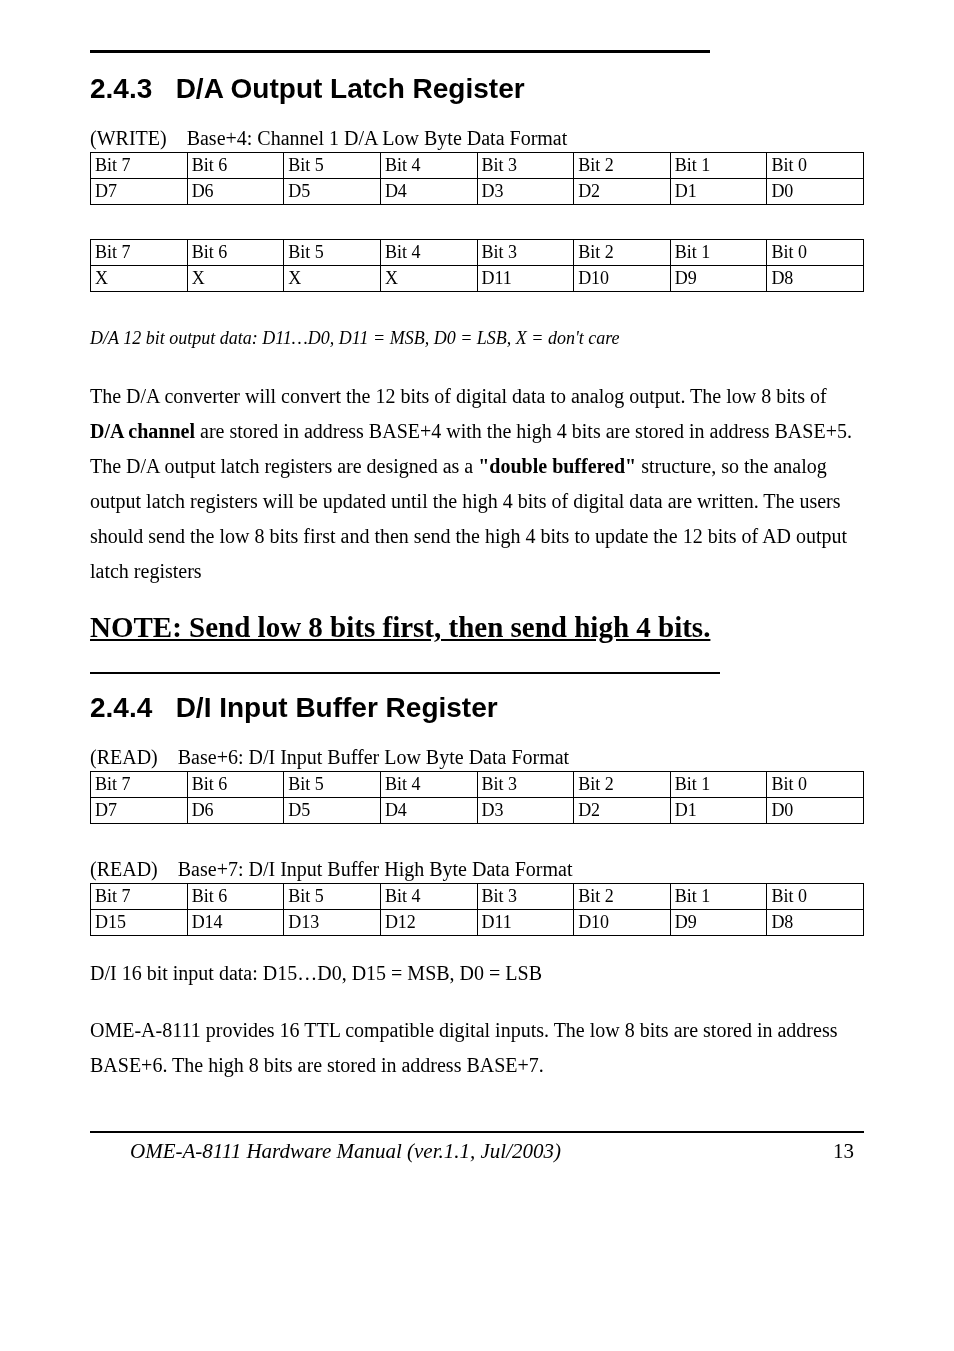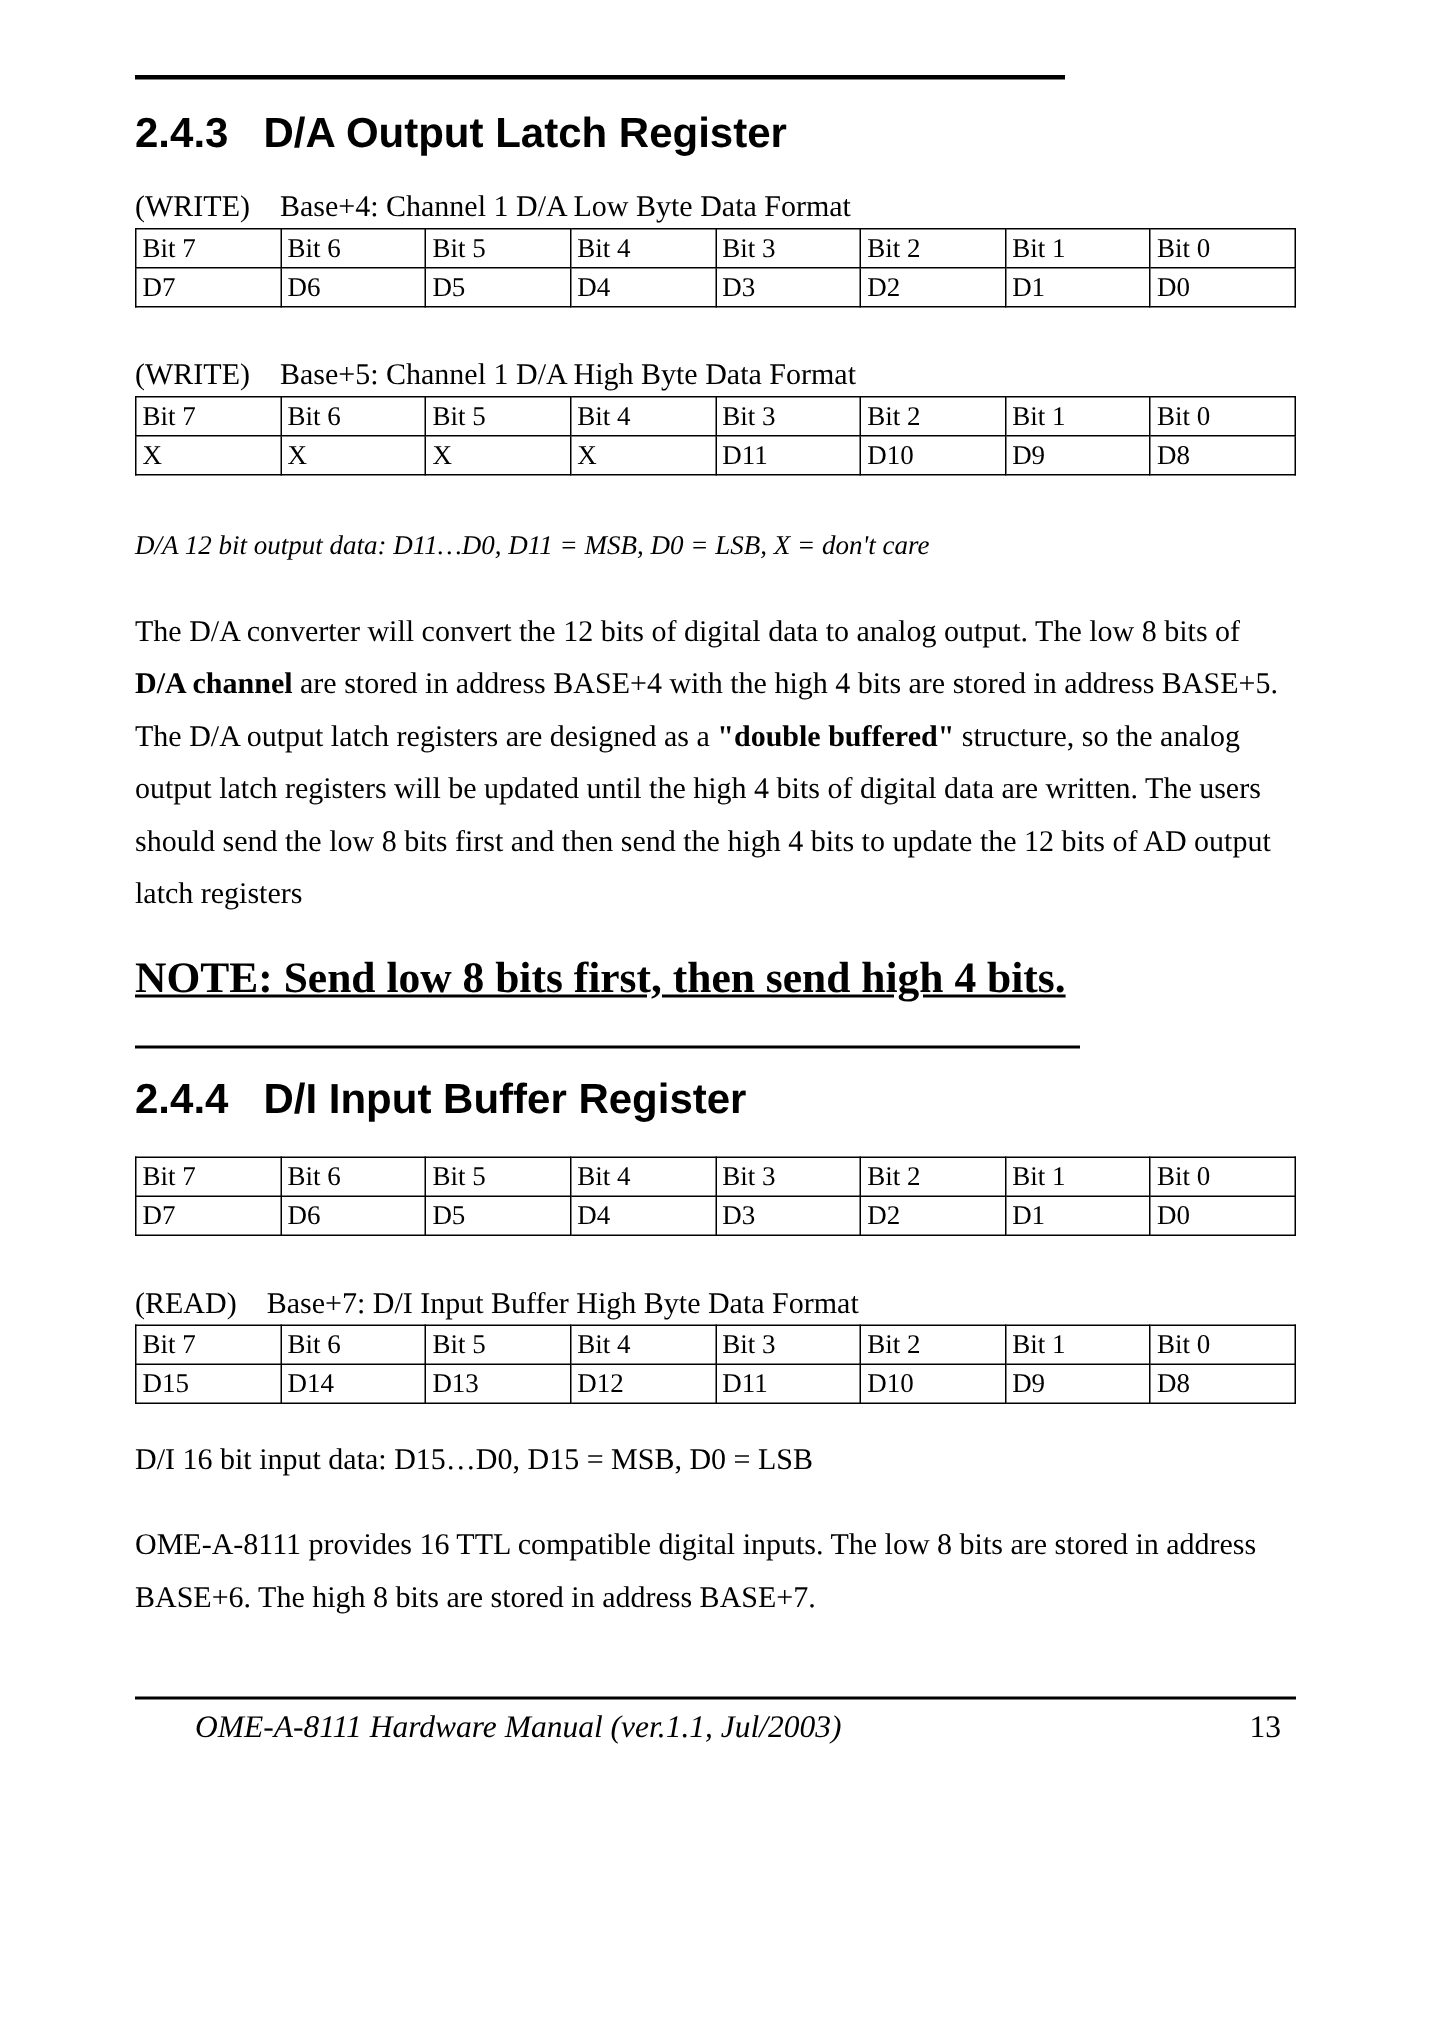--- a/index.html
+++ b/index.html
@@ -128,24 +128,20 @@
       <td>D3</td>
       <td>D2</td>
       <td>D1</td>
       <td>D0</td>
     </tr>
   </tbody>
     </table>
 
   <div class="spacer-sm"></div>
 
-  <p class="caption">
-    <span>(WRITE)</span>&nbsp;&nbsp;&nbsp;
-    <span>Base+5: Channel 1 D/A High Byte Data Format</span>
-  </p>
   <table class="bit-table">
     <tbody>
         <tr>
       <td>Bit 7</td>
       <td>Bit 6</td>
       <td>Bit 5</td>
       <td>Bit 4</td>
       <td>Bit 3</td>
       <td>Bit 2</td>
       <td>Bit 1</td>
@@ -172,20 +168,24 @@
 
   <p class="note-heading">NOTE: Send low 8 bits first, then send high 4 bits.</p>
 
   <hr class="sub-rule">
 
   <h2 class="section-title">
     <span>2.4.4</span>&nbsp;&nbsp;
     <span>D/I Input Buffer Register</span>
   </h2>
 
+  <p class="caption">
+    <span>(READ)</span>&nbsp;&nbsp;&nbsp;
+    <span>Base+6: D/I Input Buffer Low Byte Data Format</span>
+  </p>
   <table class="bit-table">
     <tbody>
         <tr>
       <td>Bit 7</td>
       <td>Bit 6</td>
       <td>Bit 5</td>
       <td>Bit 4</td>
       <td>Bit 3</td>
       <td>Bit 2</td>
       <td>Bit 1</td>

